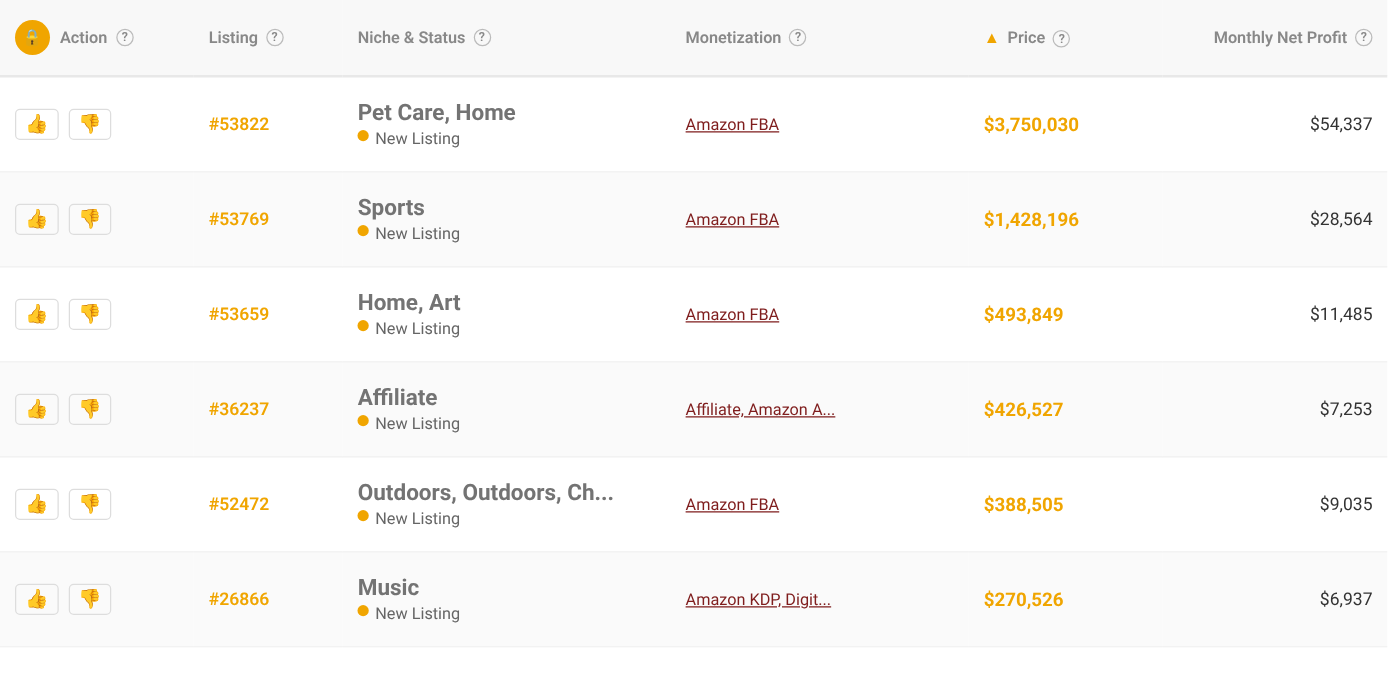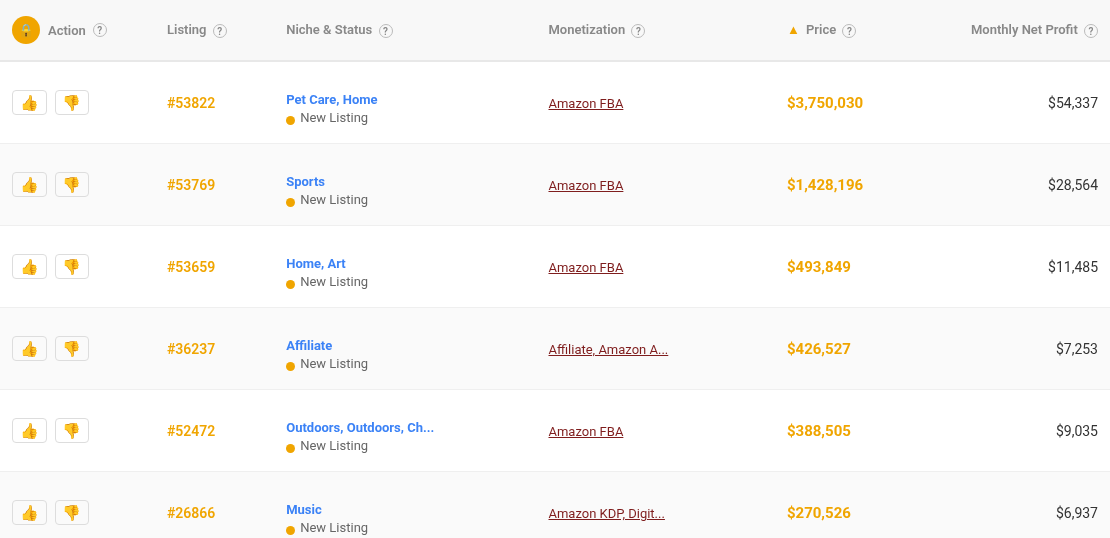--- a/index.html
+++ b/index.html
@@ -110,28 +110,27 @@
     .listing-id {
       color: #f0a500;
       font-weight: 600;
       font-size: 14px;
       cursor: pointer;
       text-decoration: none;
       margin-top: 29px;
     }
     .niche-name {
       font-weight: 700;
-      font-size: 13px;
-      color: #3b82f6;
+      font-size: 18px;
+      color: #737373;
       display: block;
-      margin-top: 12px;
     }
     .niche-status {
       display: flex;
-      align-items: flex-end;
+      align-items: flex-start;
       gap: 5px;
       margin-top: 3px;
       font-size: 13px;
       color: #666;
     }
     .status-dot {
       width: 9px;
       height: 9px;
       border-radius: 50%;
       background: #f0a500;

